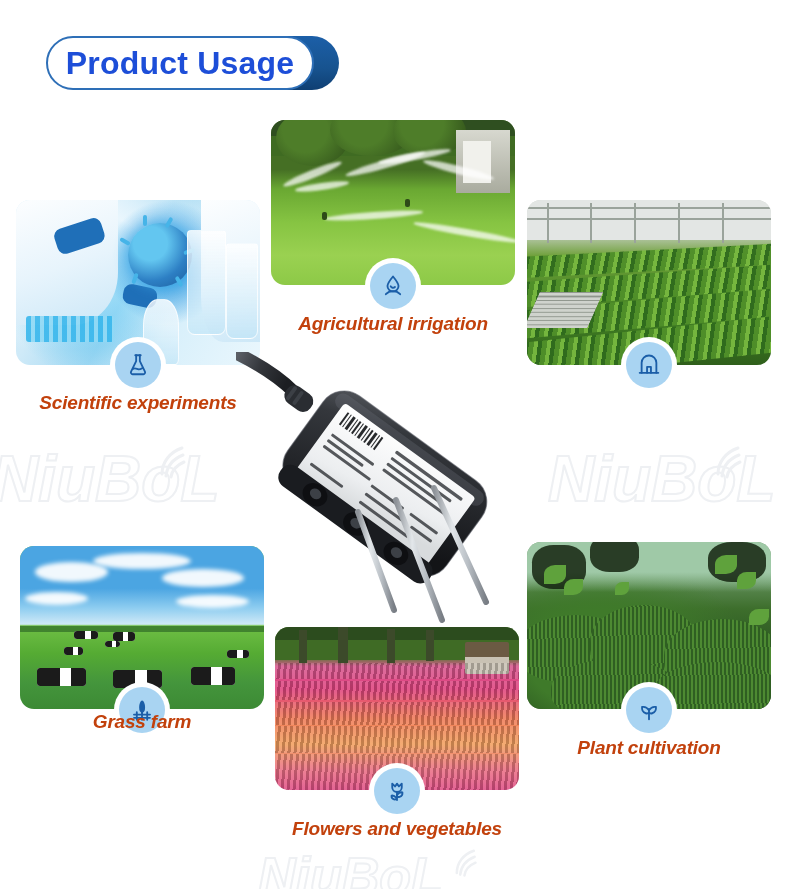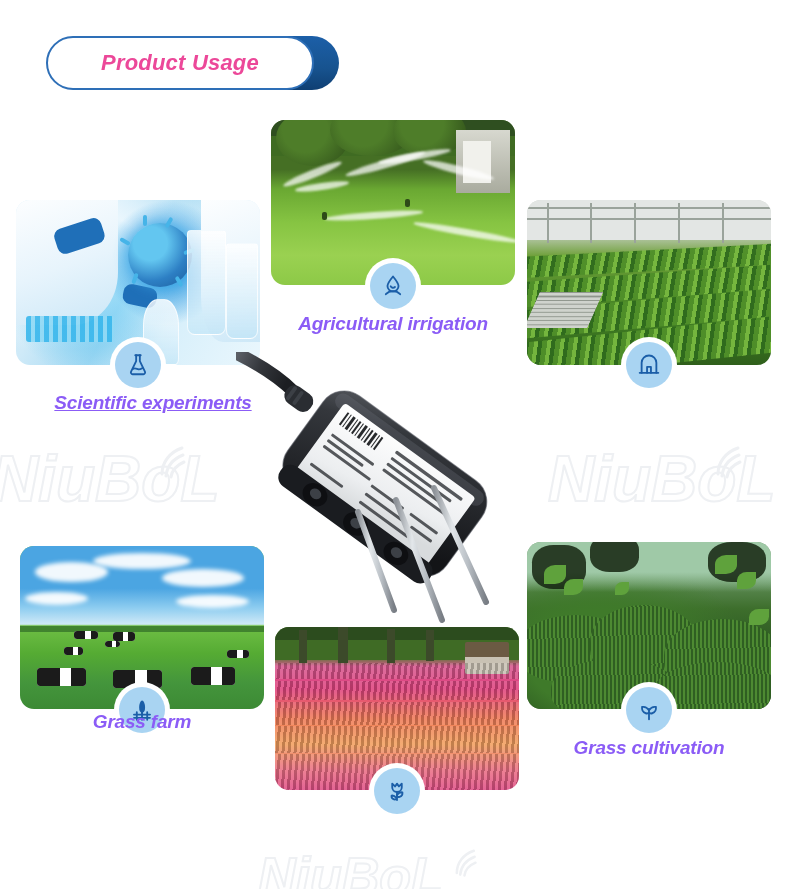--- a/index.html
+++ b/index.html
@@ -17,21 +17,21 @@
     position:absolute; right:0; top:0; width:150px; height:54px;
     background: linear-gradient(180deg,#1c5fa8 0%, #17538f 60%, #0f3f73 100%);
     border-radius: 27px;
   }
   .title-front {
     position:absolute; left:0; top:0; width:268px; height:54px;
     background:#ffffff; border:2.5px solid #2e6fb7; border-radius:27px;
     display:flex; align-items:center; justify-content:center;
   }
   .title-text {
-    font-size:22px; font-weight:bold; font-style:italic; color:#ec4899;
+    font-size:32px; font-weight:bold; color:#1d4ed8;
     letter-spacing:.2px; white-space:nowrap;
   }
 
   
   .wm { position:absolute; pointer-events:none; user-select:none;
         font-style:italic; font-weight:bold; color:transparent;
         -webkit-text-stroke:2px #eef0f3; text-stroke:2px #eef0f3;
         white-space:nowrap; }
   .wm-left  { left:-8px;  top:442px; font-size:64px; }
   .wm-right { left:548px; top:442px; font-size:64px; }
@@ -50,21 +50,21 @@
   }
   .badge .disc {
     width:46px; height:46px; border-radius:50%;
     background:#a9d4f2; display:flex; align-items:center; justify-content:center;
   }
   .badge svg { display:block; }
 
   
   .caption {
     position:absolute; z-index:7; text-align:center;
-    font-size:19px; font-weight:bold; font-style:italic; color:#8b5cf6;
+    font-size:19px; font-weight:bold; font-style:italic; color:#c2410c;
     white-space:nowrap; letter-spacing:-.2px;
   }
 
   
   .device { position:absolute; left:236px; top:352px; width:300px; height:285px; z-index:4; }
 
   
   
   .ph-lab {
     background:
@@ -324,21 +324,21 @@
     <div class="disc">
       <svg width="26" height="26" viewBox="0 0 24 24">
         <g fill="none" stroke="#1b5ea8" stroke-width="1.7" stroke-linejoin="round" stroke-linecap="round">
           <path d="M9.5 3h5"></path>
           <path d="M10.3 3v5.4L5.6 18.2A1.6 1.6 0 0 0 7 20.5h10a1.6 1.6 0 0 0 1.4-2.3L13.7 8.4V3"></path>
           <path d="M7.4 15.6c1.6-1.1 3-.2 4.6.3 1.5.5 2.8-.3 4-1"></path>
         </g>
       </svg>
     </div>
   </div>
-  <div class="caption" style="left:31px; top:392px; width:244px;text-decoration:underline;">Scientific experiments</div>
+  <div class="caption" style="left:16px; top:392px; width:244px;">Scientific experiments</div>
 
   <div class="card" style="left:271px; top:120px; width:244px; height:165px;">
     <div class="photo ph-irr">
       <div class="tree" style="left:2%; top:-6%; width:30%; height:34%;"></div>
       <div class="tree" style="left:24%; top:-10%; width:34%; height:32%;"></div>
       <div class="tree" style="left:50%; top:-8%; width:30%; height:30%;"></div>
       <div class="shed"></div>
       <div class="spray" style="left:4%; top:30%; width:26%; height:5%; transform:rotate(-22deg);"></div>
       <div class="spray" style="left:10%; top:38%; width:22%; height:4%; transform:rotate(-8deg);"></div>
       <div class="spray" style="left:30%; top:24%; width:34%; height:5%; transform:rotate(-16deg);"></div>
@@ -442,20 +442,21 @@
       <svg width="26" height="26" viewBox="0 0 24 24">
         <g fill="none" stroke="#1b5ea8" stroke-width="1.7" stroke-linejoin="round" stroke-linecap="round">
           <path d="M7.6 5.2v3.4a4.4 4.4 0 0 0 8.8 0V5.2l-2.6 2.6L12 5.2 10.2 7.8 7.6 5.2z"></path>
           <path d="M12 12.6V20.4"></path>
           <path d="M12 15.6c1.6-2.2 3.5-2.6 5-2.4.2 1.6-.6 3.6-2.6 4.2-1 .3-1.8.1-2.4-.3"></path>
           <path d="M11.2 18.2c-1.3-1.8-2.9-2.2-4.2-2-.2 1.4.5 3 2.2 3.5.8.2 1.5.1 2-.2"></path>
         </g>
       </svg>
     </div>
   </div>
+  <div class="caption" style="left:275px; top:818px; width:244px;">Flowers and vegetables</div>
 
   <div class="card" style="left:527px; top:542px; width:244px; height:167px;">
     <div class="photo ph-moss">
       <div class="rock" style="left:2%;  top:2%;  width:22%; height:26%;"></div>
       <div class="rock" style="left:26%; top:-4%; width:20%; height:22%;"></div>
       <div class="rock" style="left:74%; top:0%;  width:24%; height:24%;"></div>
       <div class="tuft" style="left:-4%; top:44%; width:48%; height:40%;"></div>
       <div class="tuft" style="left:26%; top:38%; width:44%; height:44%;"></div>
       <div class="tuft" style="left:56%; top:46%; width:48%; height:44%;"></div>
       <div class="tuft" style="left:10%; top:70%; width:52%; height:36%;"></div>
@@ -472,15 +473,15 @@
     <div class="disc">
       <svg width="26" height="26" viewBox="0 0 24 24">
         <g fill="none" stroke="#1b5ea8" stroke-width="1.7" stroke-linejoin="round" stroke-linecap="round">
           <path d="M12 20.6V11"></path>
           <path d="M12 12.2C10.1 9.4 7.6 8.8 5.6 9.2c-.3 2.4.8 5 3.4 5.8 1.3.4 2.3.1 3-.4"></path>
           <path d="M12 12.2c1.9-2.8 4.4-3.4 6.4-3 .3 2.4-.8 5-3.4 5.8-1.3.4-2.3.1-3-.4"></path>
         </g>
       </svg>
     </div>
   </div>
-  <div class="caption" style="left:527px; top:737px; width:244px;">Grass cultivation</div>
+  <div class="caption" style="left:527px; top:737px; width:244px;">Plant cultivation</div>
 
 </div>
 
 </body></html>

